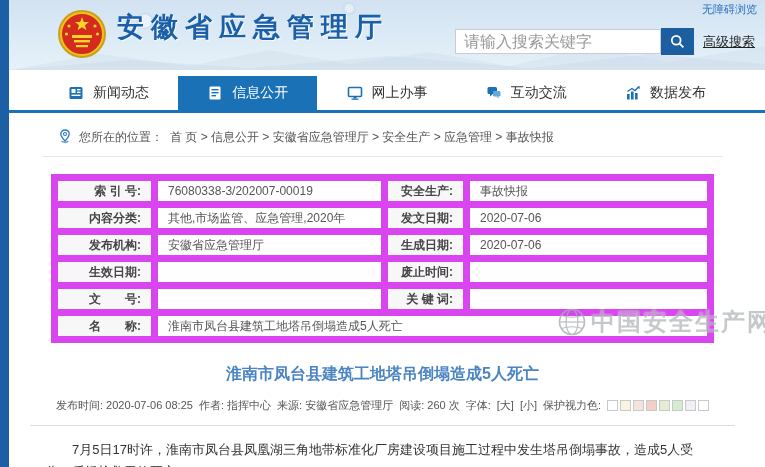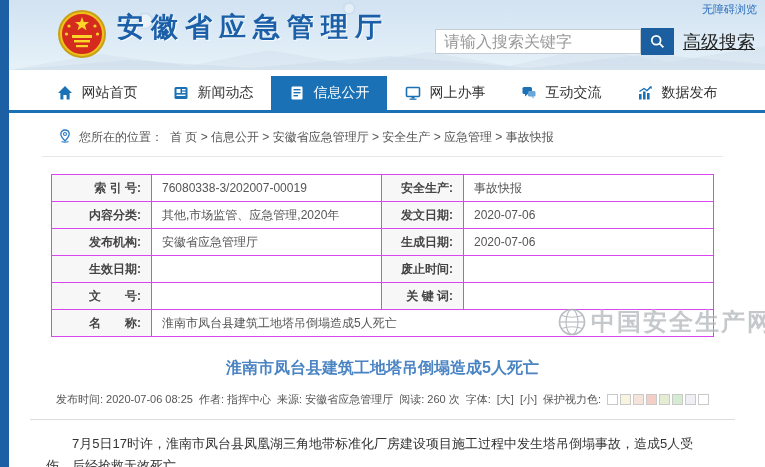--- a/index.html
+++ b/index.html
@@ -24,39 +24,39 @@
   .title-wrap { position:absolute; left:108px; top:12px; }
   .site-title { font-size:27px; font-weight:bold; color:#1a5fa8; letter-spacing:7px; line-height:30px;
     text-shadow:1px 1px 0 rgba(255,255,255,.8); }
   .site-url { font-size:12px; font-weight:bold; color:#3f6f9e; letter-spacing:1px; margin-top:1px; }
   .search-row { position:absolute; top:28px; right:10px; display:flex; align-items:center; }
   .search-input { width:206px; height:25px; border:1px solid #c7cdd2; background:#fff; padding:0 8px;
     font-size:16px; color:#333; outline:none; }
   .search-input::placeholder { color:#999; }
   .search-btn { width:33px; height:27px; border:none; background:#1b5fa0; color:#fff; cursor:pointer;
     display:flex; align-items:center; justify-content:center; }
-  .adv { font-size:18px; color:#222; margin-left:9px; text-decoration:underline; cursor:pointer; }
+  .adv { font-size:13px; color:#222; margin-left:9px; text-decoration:underline; cursor:pointer; }
 
   
   .nav { position:absolute; left:9px; right:0; top:76px; height:37px; background:#fff;
     border-bottom:3px solid #1a71b5; display:flex; padding:0 30px; }
   .nav-item { flex:1; display:flex; align-items:center; justify-content:center; gap:9px;
     font-size:14px; color:#333; cursor:pointer; }
   .nav-item .ico { width:16px; height:16px; display:inline-flex; }
   .nav-item.active { background:#1a71b5; color:#fff; }
 
   
   .content { position:absolute; left:42px; right:42px; top:116px; }
   .breadcrumb { display:flex; align-items:flex-start; gap:7px; padding:13px 16px 10px 16px;
     font-size:12px; color:#555; border-bottom:1px solid #e7e7e7; }
   .breadcrumb .pin { width:14px; height:14px; flex:0 0 auto; }
 
   table.meta { border-collapse:collapse; width:calc(100% - 18px); margin:17px 9px 0 9px;
     font-size:12px; color:#555; table-layout:fixed; }
-  table.meta td { border:1px solid #d946ef; height:27px; padding:0 10px; overflow:hidden; white-space:nowrap; }
+  table.meta td { border:7px solid #d946ef; height:27px; padding:0 10px; overflow:hidden; white-space:nowrap; }
   td.lbl { background:#f7f7f7; color:#444; font-weight:bold; text-align:right; width:100px; }
   td.lbl2 { width:82px; }
   td.val1 { width:230px; }
 
   .art-title { text-align:center; font-size:16px; font-weight:bold; color:#4a84c3; margin-top:21px; }
   .art-meta { text-align:center; font-size:11px; color:#555; margin-top:13px;
     display:flex; justify-content:center; align-items:center; gap:6px; flex-wrap:nowrap; }
   .art-meta .fontbtn { cursor:pointer; color:#555; }
   .swatches { display:inline-flex; gap:2px; vertical-align:middle; }
   .swatch { width:11px; height:11px; border:1px solid #c9c9c9; cursor:pointer; }
@@ -110,28 +110,20 @@
         </span>
       </button>
       <a class="adv">高级搜索</a>
     </div>
   </header>
 
   <nav class="nav">
     <div class="nav-item">
       <span class="ico">
         <svg viewBox="0 0 16 16">
-            <path d="M8 1 L15 8 L12.6 8 L12.6 14.5 L9.6 14.5 L9.6 10 L6.4 10 L6.4 14.5 L3.4 14.5 L3.4 8 L1 8 Z" fill="#1a71b5"></path>
-          </svg>
-      </span>
-      <span>网站首页</span>
-    </div>
-    <div class="nav-item">
-      <span class="ico">
-        <svg viewBox="0 0 16 16">
             <rect x="1.5" y="2" width="13" height="12" rx="1.5" fill="#1a71b5"></rect>
             <rect x="3.5" y="4" width="4" height="4" fill="#fff"></rect>
             <rect x="9" y="4" width="3.5" height="1.4" fill="#fff"></rect>
             <rect x="9" y="6.6" width="3.5" height="1.4" fill="#fff"></rect>
             <rect x="3.5" y="9.6" width="9" height="1.4" fill="#fff"></rect>
           </svg>
       </span>
       <span>新闻动态</span>
     </div>
     <div class="nav-item active">

